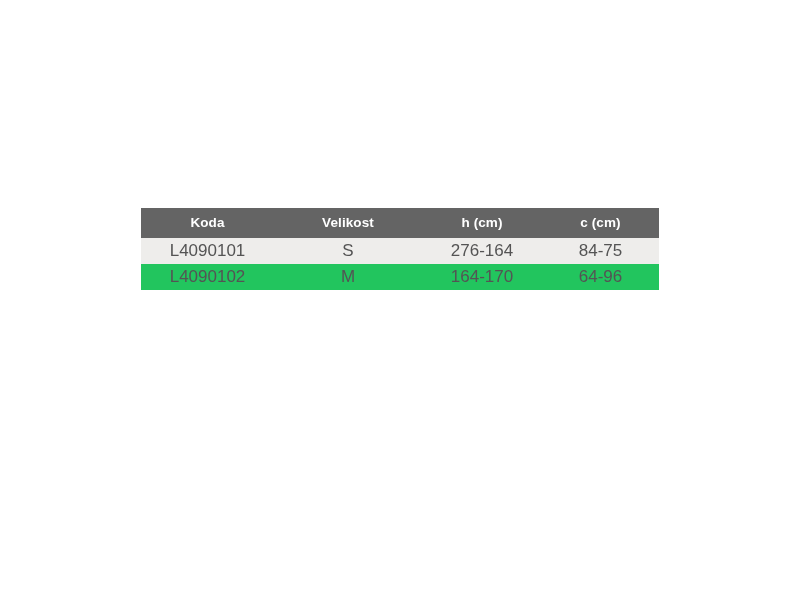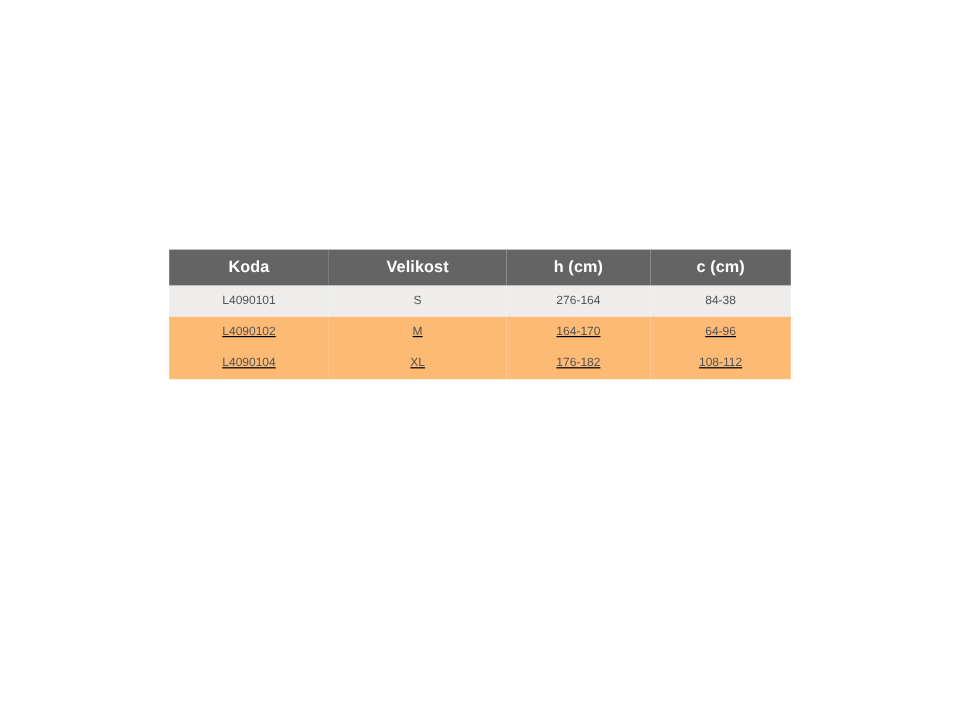--- a/index.html
+++ b/index.html
@@ -57,27 +57,27 @@
   }
 
   tbody tr.data-row {
     height: 26px;
   }
 
   tbody tr.data-row td {
     height: 26px;
     line-height: 26px;
     color: #545454;
-    font-size: 10px;
+    font-size: 17px;
     font-weight: normal;
     margin-top: 18px;
   }
 
   tbody tr.row-light { background: #eeedeb; }
-  tbody tr.row-dark  { background: #fdba74; text-decoration: underline; }
+  tbody tr.row-dark  { background: #22c55e; }
 </style>
 </head>
 <body>
 
 <div class="size-table-wrap">
   <table class="size-table">
     <colgroup>
       <col class="col-koda">
       <col class="col-velikost">
       <col class="col-h">
@@ -89,29 +89,23 @@
         <th>Velikost</th>
         <th>h (cm)</th>
         <th>c (cm)</th>
       </tr>
     </thead>
     <tbody>
       <tr class="data-row row-light">
         <td>L4090101</td>
         <td>S</td>
         <td>276-164</td>
-        <td>84-38</td>
+        <td>84-75</td>
       </tr>
       <tr class="data-row row-dark">
         <td>L4090102</td>
         <td>M</td>
         <td>164-170</td>
         <td>64-96</td>
       </tr>
-      <tr class="data-row row-dark">
-        <td>L4090104</td>
-        <td>XL</td>
-        <td>176-182</td>
-        <td>108-112</td>
-      </tr>
     </tbody>
   </table>
 </div>
 
 </body></html>

